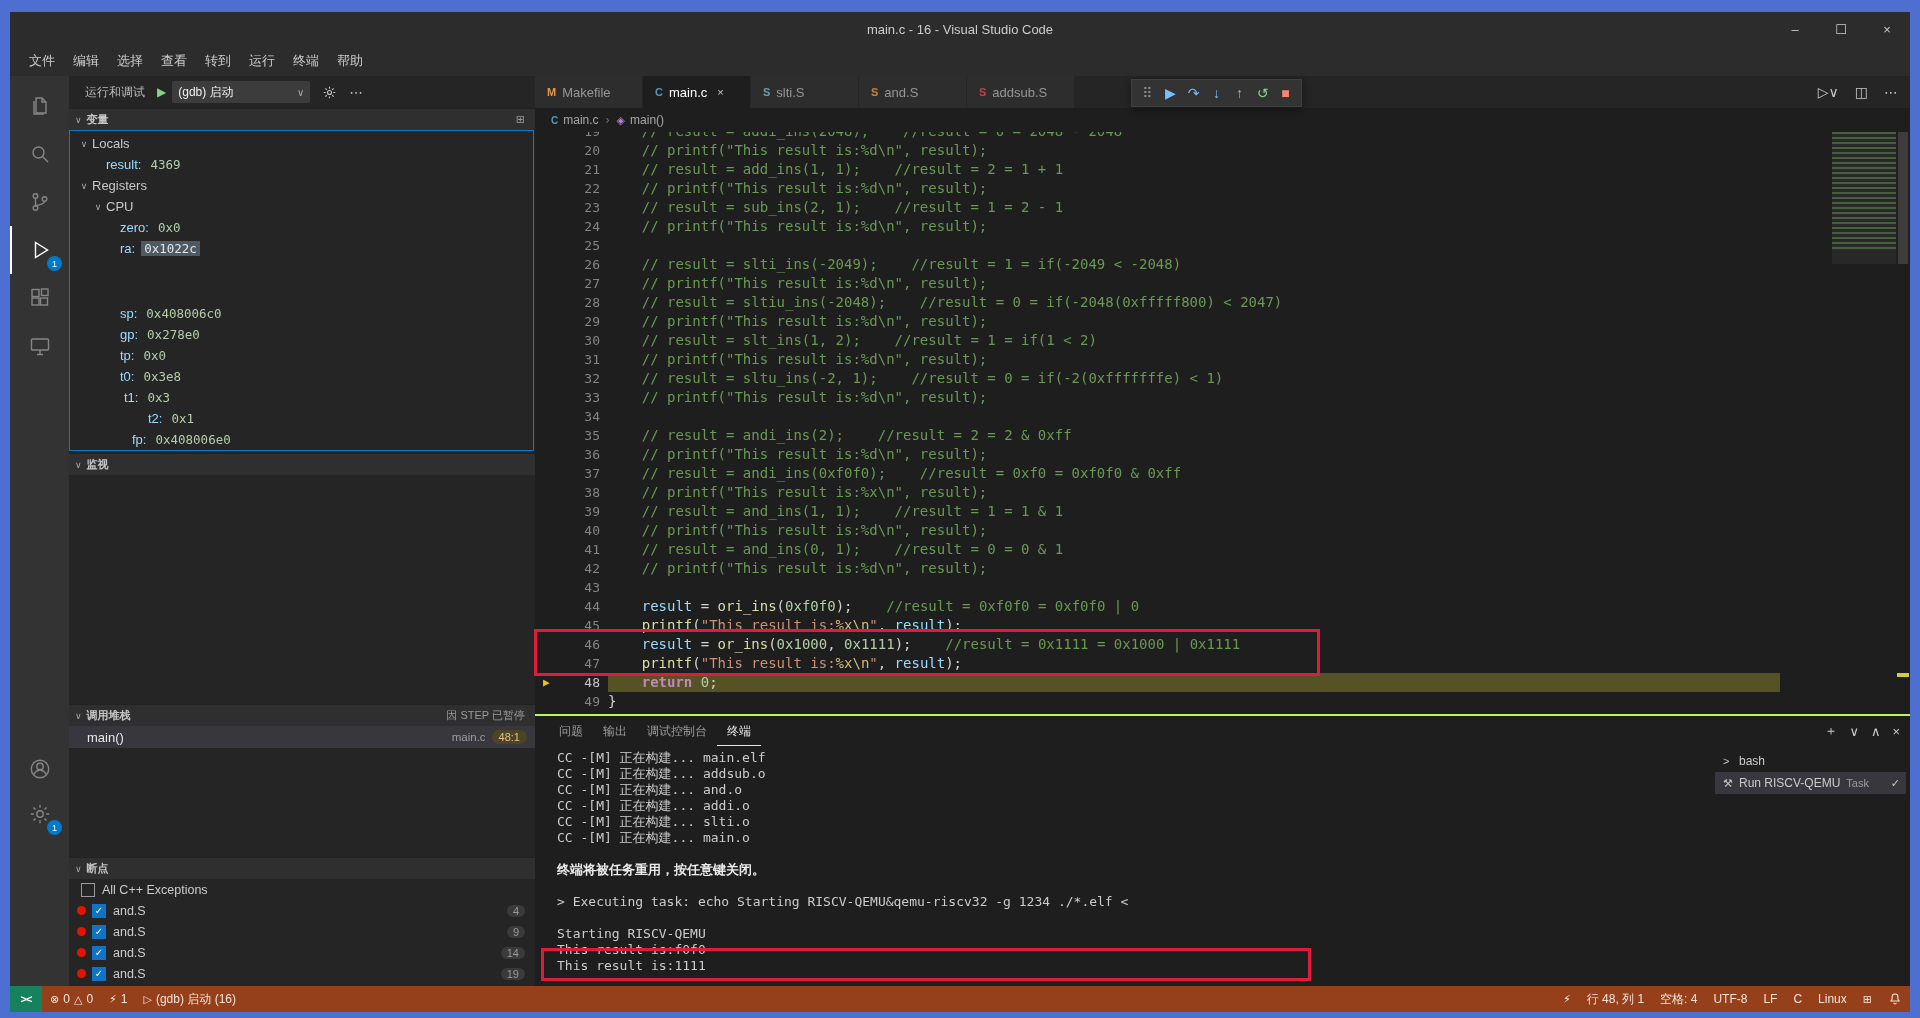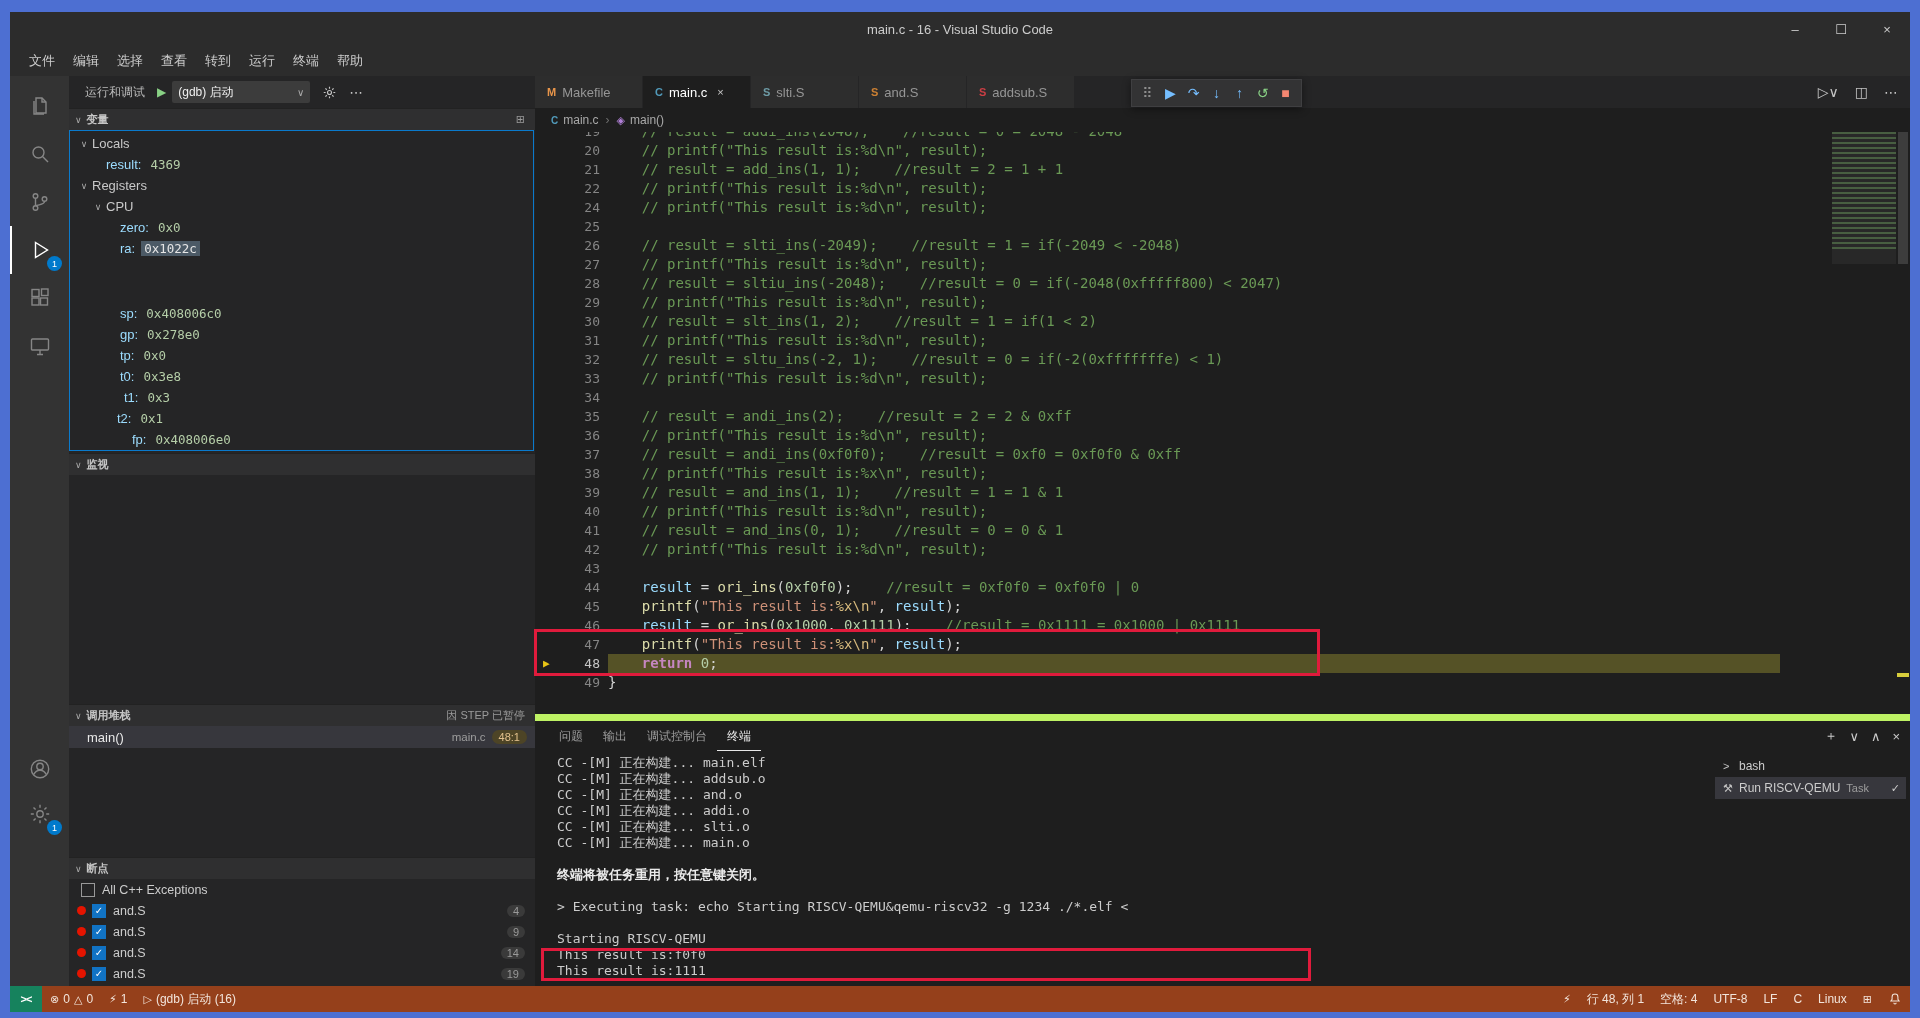--- a/index.html
+++ b/index.html
@@ -125,21 +125,21 @@
   .minimap { position:absolute; right:14px; top:0; width:64px; height:118px; opacity:.9;
              background:repeating-linear-gradient(180deg, rgba(98,148,84,.55) 0 2px,
                         rgba(30,30,30,0) 2px 5px); }
   .minimap::after { content:''; position:absolute; inset:0 0 -14px 0; background:rgba(255,255,255,.05); }
   .edit-scroll { position:absolute; right:0; top:0; width:14px; height:100%; }
   .edit-thumb { position:absolute; right:2px; top:0; width:10px; height:132px;
                 background:rgba(121,121,121,.35); }
   .ruler-tick { position:absolute; right:1px; top:541px; width:12px; height:4px; background:#d7cd3c; }
 
   
-  .panel { height:272px; flex:none; border-top:7px solid #bef264; background:#1e1e1e; position:relative; }
+  .panel { height:272px; flex:none; border-top:2px solid #bef264; background:#1e1e1e; position:relative; }
   .panel-tabs { height:30px; display:flex; align-items:center; padding-left:14px; }
   .ptab { padding:0 10px; font-size:12px; color:#9d9d9d; line-height:28px; }
   .ptab.active { color:#e7e7e7; border-bottom:1px solid #e7e7e7; }
   .panel-actions { position:absolute; right:10px; top:0; height:30px; display:flex;
                    align-items:center; gap:12px; color:#cccccc; font-size:13px; }
   .terminal { position:absolute; left:0; top:30px; right:200px; bottom:0; overflow:hidden;
               padding:4px 0 0 22px; }
   .term-line { font-family:"DejaVu Sans Mono",monospace; font-size:13px; line-height:16px;
                color:#cccccc; white-space:pre; }
   .term-line.bold { font-weight:bold; color:#eaeaea; }
@@ -326,21 +326,21 @@
             <div class="tree-row" style="padding-left: 34px;">
               <span class="chev-sp"></span>
               <span class="var-name">t0:</span>
               <span class="var-val">0x3e8</span>
             </div>
             <div class="tree-row" style="padding-left: 38px; align-items: center;">
               <span class="chev-sp"></span>
               <span class="var-name">t1:</span>
               <span class="var-val">0x3</span>
             </div>
-            <div class="tree-row" style="padding-left: 31px;">
+            <div class="tree-row" style="padding-left: 18px; margin-left: 44px;">
               <span class="chev-sp"></span>
               <span class="var-name">t2:</span>
               <span class="var-val">0x1</span>
             </div>
             <div class="tree-row" style="padding-left: 46px;">
               <span class="chev-sp"></span>
               <span class="var-name">fp:</span>
               <span class="var-val">0x408006e0</span>
             </div>
             <div class="tree-row" style="padding-left: 50px;">
@@ -458,20 +458,21 @@
           <span class="bc-sym-ico">◈</span>
           <span>main()</span>
         </div>
 
         <div class="editor">
           <div id="code-lines">
               <div class="code-row"><span class="ln">19</span><span class="code-text"><span class="t-cm">    // result = addi_ins(2048);    //result = 0 = 2048 - 2048</span></span></div>
               <div class="code-row"><span class="ln">20</span><span class="code-text"><span class="t-cm">    // printf("This result is:%d\n", result);</span></span></div>
               <div class="code-row"><span class="ln">21</span><span class="code-text"><span class="t-cm">    // result = add_ins(1, 1);    //result = 2 = 1 + 1</span></span></div>
               <div class="code-row"><span class="ln">22</span><span class="code-text"><span class="t-cm">    // printf("This result is:%d\n", result);</span></span></div>
+              <div class="code-row"><span class="ln">23</span><span class="code-text"><span class="t-cm">    // result = sub_ins(2, 1);    //result = 1 = 2 - 1</span></span></div>
               <div class="code-row"><span class="ln">24</span><span class="code-text"><span class="t-cm">    // printf("This result is:%d\n", result);</span></span></div>
               <div class="code-row"><span class="ln">25</span><span class="code-text"></span></div>
               <div class="code-row"><span class="ln">26</span><span class="code-text"><span class="t-cm">    // result = slti_ins(-2049);    //result = 1 = if(-2049 &lt; -2048)</span></span></div>
               <div class="code-row"><span class="ln">27</span><span class="code-text"><span class="t-cm">    // printf("This result is:%d\n", result);</span></span></div>
               <div class="code-row"><span class="ln">28</span><span class="code-text"><span class="t-cm">    // result = sltiu_ins(-2048);    //result = 0 = if(-2048(0xfffff800) &lt; 2047)</span></span></div>
               <div class="code-row"><span class="ln">29</span><span class="code-text"><span class="t-cm">    // printf("This result is:%d\n", result);</span></span></div>
               <div class="code-row"><span class="ln">30</span><span class="code-text"><span class="t-cm">    // result = slt_ins(1, 2);    //result = 1 = if(1 &lt; 2)</span></span></div>
               <div class="code-row"><span class="ln">31</span><span class="code-text"><span class="t-cm">    // printf("This result is:%d\n", result);</span></span></div>
               <div class="code-row"><span class="ln">32</span><span class="code-text"><span class="t-cm">    // result = sltu_ins(-2, 1);    //result = 0 = if(-2(0xfffffffe) &lt; 1)</span></span></div>
               <div class="code-row"><span class="ln">33</span><span class="code-text"><span class="t-cm">    // printf("This result is:%d\n", result);</span></span></div>

